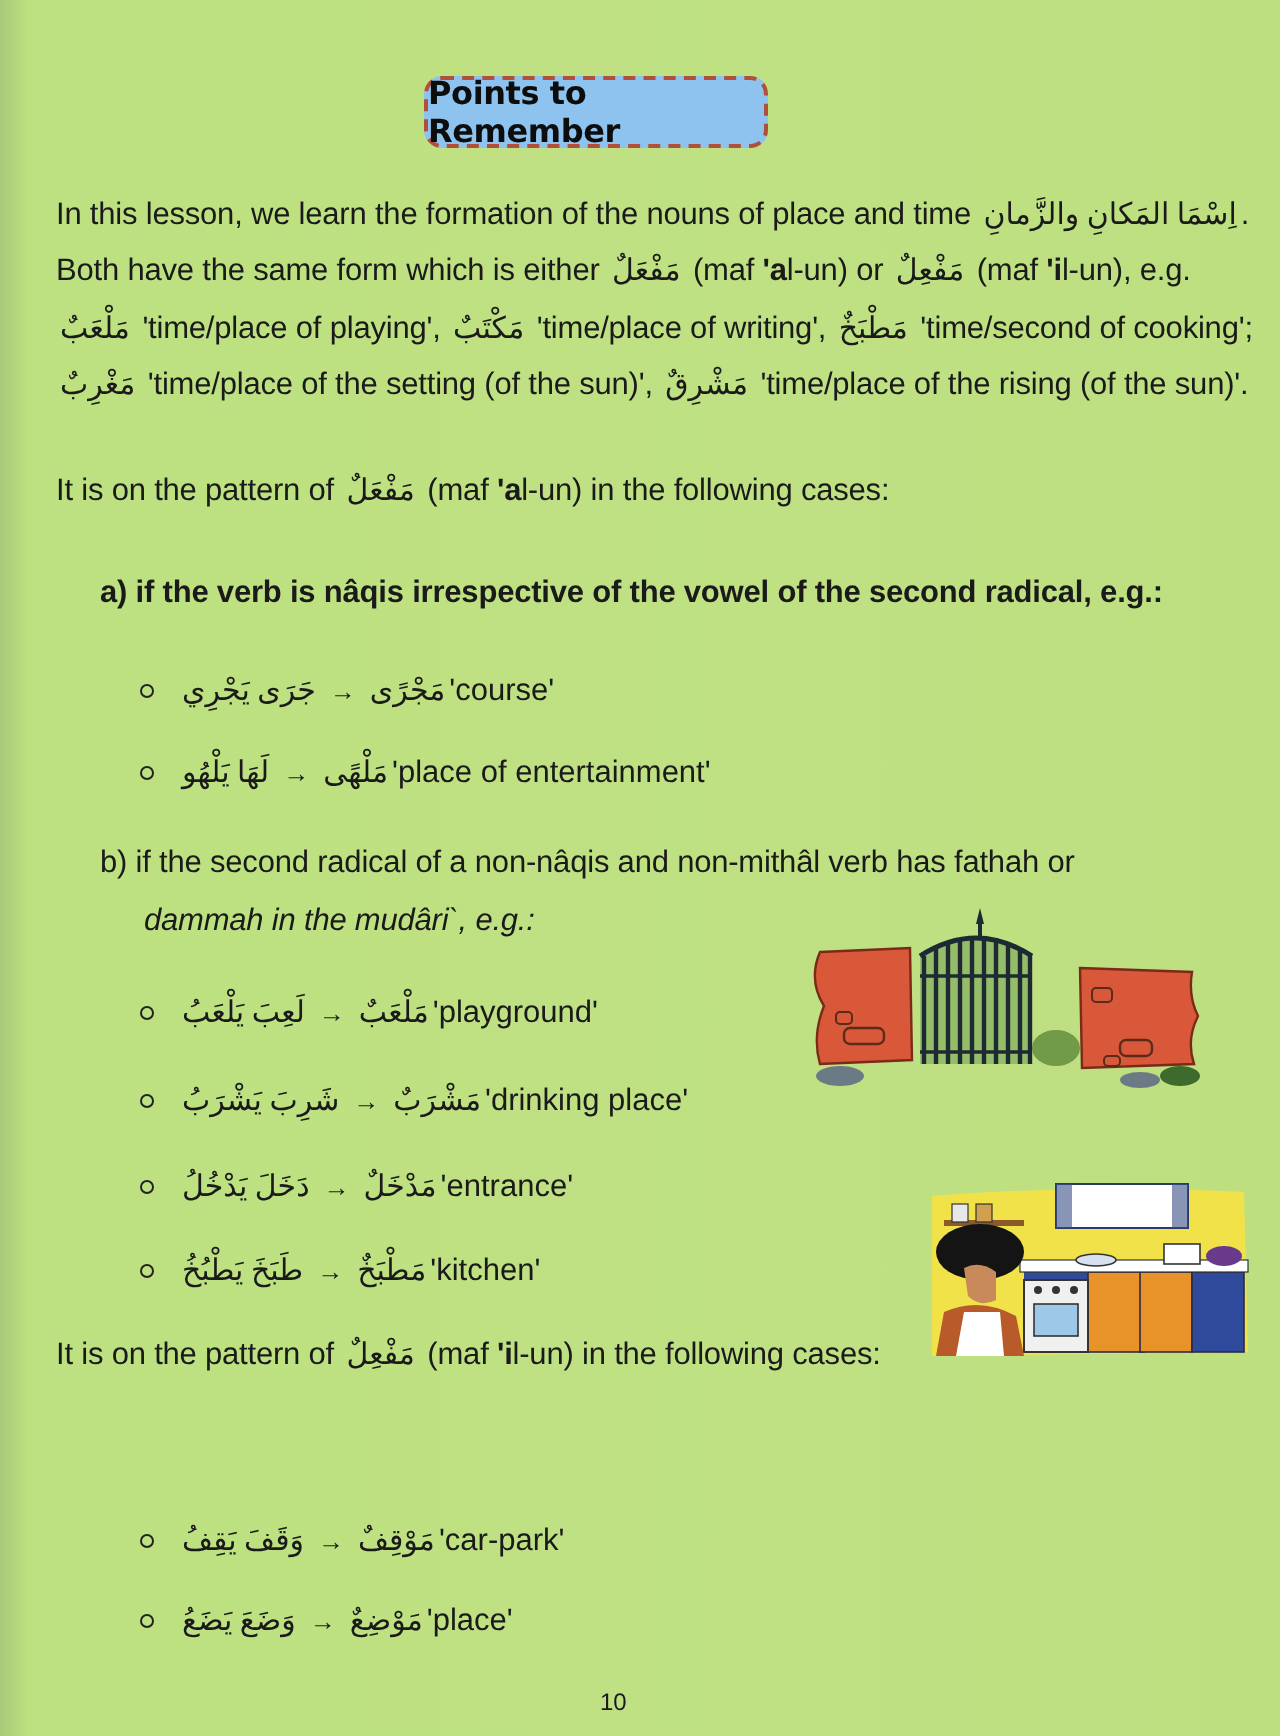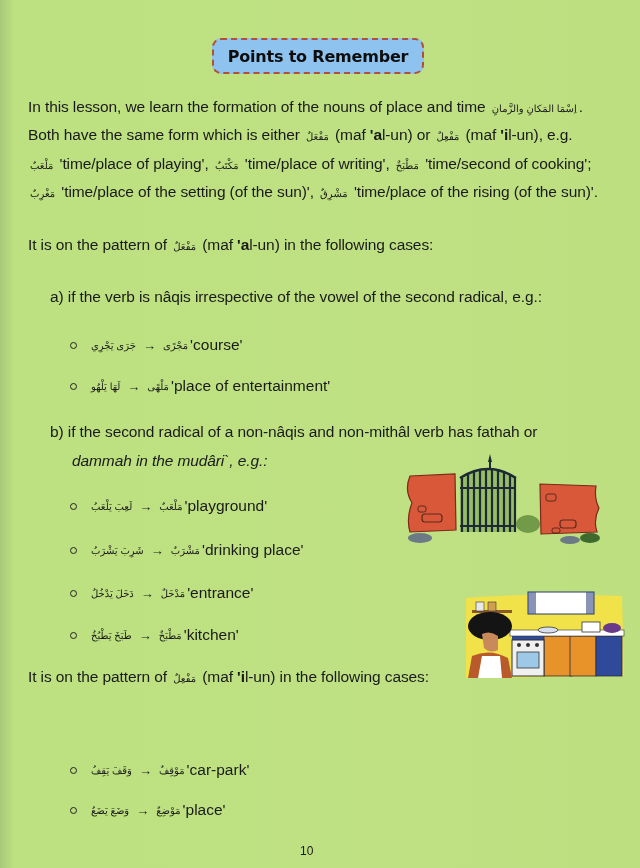--- a/index.html
+++ b/index.html
@@ -8,39 +8,39 @@
       background: #b9dd7a;
       font-family: "DejaVu Sans", sans-serif;
       color: #1a1a1a;
       position: relative;
     }
     .page {
       position: absolute; left: 0; top: 0; width: 640px; height: 868px;
       background: linear-gradient(90deg, #a9c978 0px, #bde080 14px, #bfe183 60%, #bddf80 100%);
     }
     .title-box {
-      position: absolute; left: 212px; top: 38px; width: 212px; height: 36px;
+      position: absolute; left: 212px; top: 38px; width: 172px; height: 36px;
       background: #8ec3ef;
       border: 2px dashed #b0503a;
       border-radius: 9px;
       box-sizing: border-box;
       display: flex; align-items: center; justify-content: center;
     }
     .title-text {
       font-family: "DejaVu Sans", sans-serif;
       font-weight: bold; font-size: 16px; color: #0d0d0d; letter-spacing: -0.2px;
     }
     .line {
       position: absolute; left: 28px; white-space: nowrap;
       font-family: "Liberation Sans", sans-serif;
       font-size: 15.5px; color: #1a1a1a; letter-spacing: -0.1px;
     }
     .ar {
-      font-family: Liberation Sans, sans-serif;
-      font-size: 10px; direction: rtl; unicode-bidi: isolate;
+      font-family: Liberation Serif, serif;
+      font-size: 15px; direction: rtl; unicode-bidi: isolate;
       display: inline-block; margin: 0 2px;
     }
     .bold { font-weight: bold; }
     .indent1 { left: 50px; }
     .item {
       position: absolute; left: 70px; white-space: nowrap;
       font-family: "Liberation Sans", sans-serif;
       font-size: 15.5px; display: flex; align-items: center;
     }
     .bullet {
@@ -92,21 +92,21 @@
     <span class="ar">مَشْرِقٌ</span>
     <span>'time/place of the rising (of the sun)'.</span>
   </div>
 
   <div class="line" style="top:236px;">
     <span>It is on the pattern of</span>
     <span class="ar">مَفْعَلٌ</span>
     <span>(maf </span><span class="bold">'a</span><span>l-un) in the following cases:</span>
   </div>
 
-  <div class="line indent1" style="top:288px;">a) if the verb is nâqis irrespective of the vowel of the second radical, e.g.:</div>
+  <div class="line indent1" style="top:288px;font-weight:bold;">a) if the verb is nâqis irrespective of the vowel of the second radical, e.g.:</div>
 
   <div class="item" style="top:336px;">
     <span class="bullet"></span>
     <span class="ar">جَرَى يَجْرِي</span>
     <span class="arrow">→</span>
     <span class="ar">مَجْرًى</span>
     <span>'course'</span>
   </div>
   <div class="item" style="top:377px;">
     <span class="bullet"></span>

